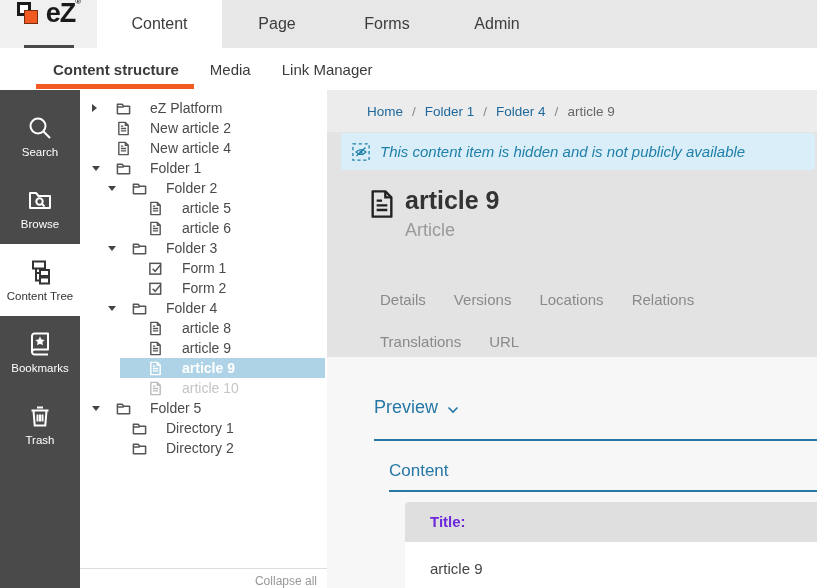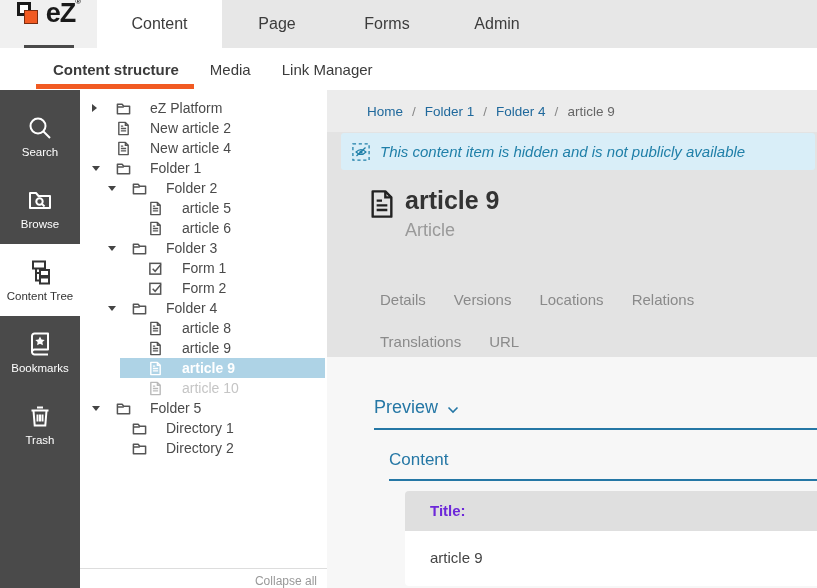--- a/index.html
+++ b/index.html
@@ -61,21 +61,21 @@
     padding-left:11px;font-size:15px;font-style:italic;color:var(--notice-text);}
   .notice-icon{width:18px;height:18px;margin-right:10px;color:var(--notice-text);flex:none;}
   .title-block{display:flex;margin:17px 0 0 43px;}
   .title-icon{width:24px;height:30px;margin-right:11px;margin-top:2px;}
   .page-title{font-size:25px;font-weight:bold;color:#333;line-height:1.1;margin:0;}
   .page-subtitle{font-size:18px;color:#9a9a9a;margin-top:5px;}
   .main-tabs{margin-top:38px;padding-left:39px;display:flex;flex-wrap:wrap;}
   .main-tab{padding:0 14px;height:42px;line-height:42px;font-size:15px;color:#8a8a8a;cursor:pointer;white-space:nowrap;}
   .main-tab.active{background:#fdfdfd;color:#444;border-radius:4px 4px 0 0;}
   .content-area{position:absolute;left:0;top:267px;right:0;bottom:0;background:#f7f7f7;}
-  .preview-head{margin:38px 0 4px 47px;padding-bottom:9px;border-bottom:2px solid var(--section);
+  .preview-head{margin:38px 0 4px 47px;padding-bottom:20px;border-bottom:2px solid var(--section);
     font-size:18px;color:var(--section);display:flex;align-items:center;}
   .preview-chevron{margin-left:9px;margin-top:3px;}
   .content-head{margin:20px 0 0 62px;padding-bottom:9px;border-bottom:2px solid var(--section);
     font-size:17px;color:var(--section);}
   .field-card{margin:10px 0 0 78px;border-radius:4px 0 0 4px;overflow:hidden;}
   .field-label-row{height:40px;background:#dfdfdf;line-height:40px;padding-left:25px;font-size:15px;font-weight:bold;color:#6d28d9;}
   .field-value-row{height:55px;background:#fff;padding:18px 0 0 25px;font-size:15px;color:#444;}
 </style>
 </head>
 <body>

